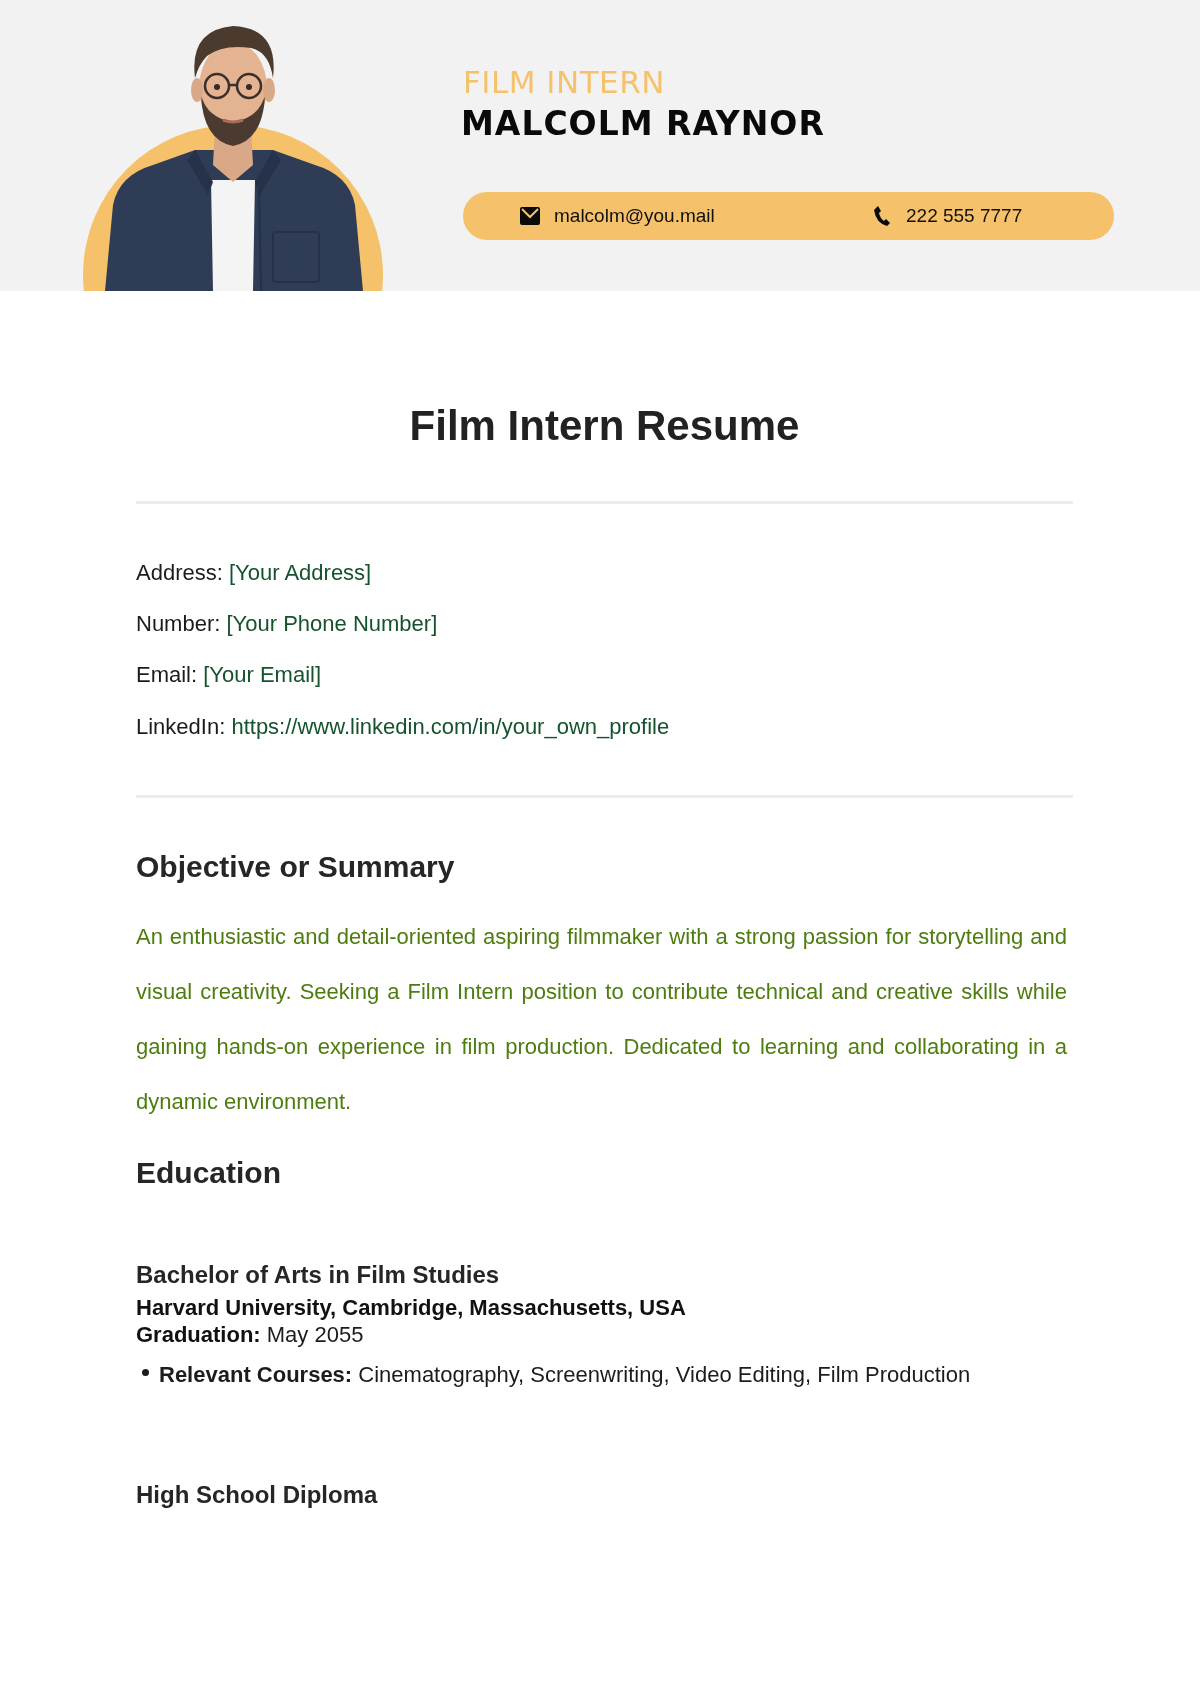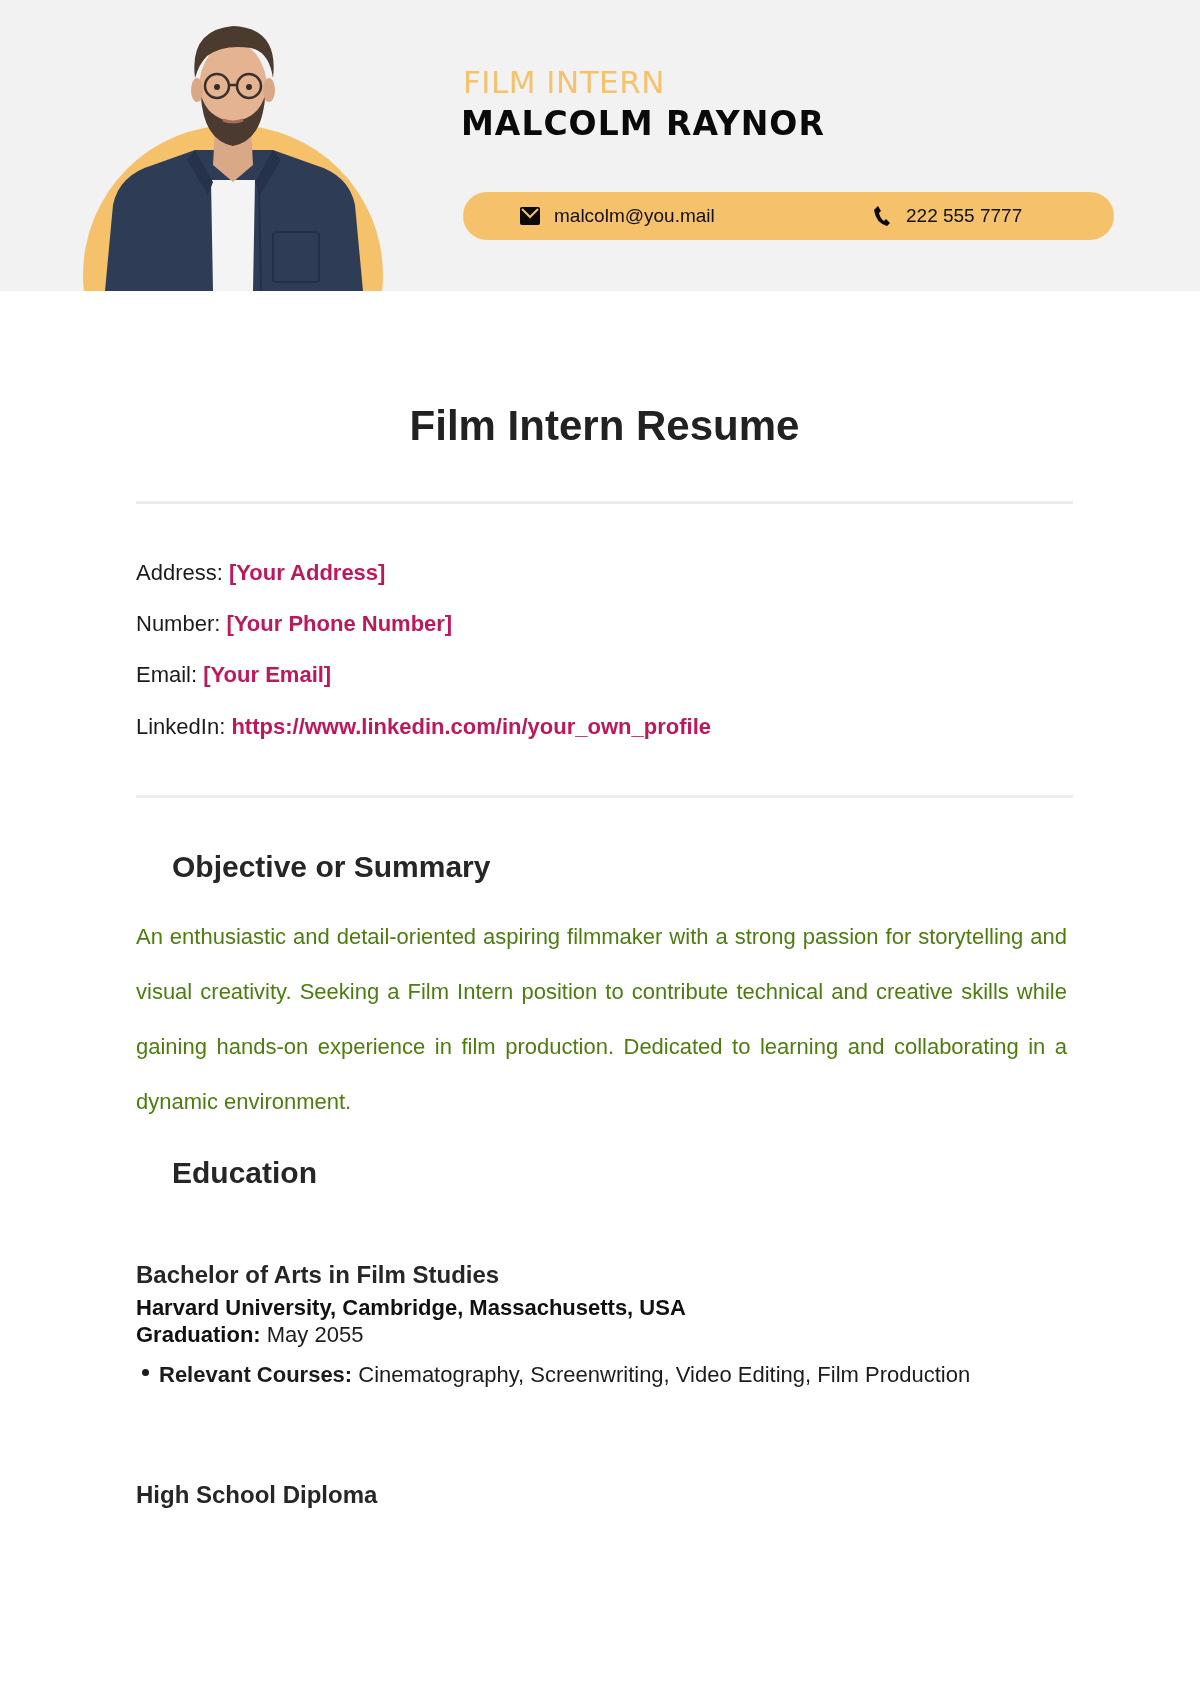--- a/index.html
+++ b/index.html
@@ -18,23 +18,23 @@
     .contact-email { left: 57px; }
     .contact-phone { left: 409px; }
     .icon { display: inline-flex; width: 20px; height: 20px; align-items: center; justify-content: center; }
 
     .doc-title { position: absolute; left: 0; width: 1209px; top: 402px; text-align: center; font-size: 42px; font-weight: bold; color: #222; }
     .divider { position: absolute; left: 136px; width: 937px; height: 3px; background: #ececec; }
     .divider-1 { top: 501px; }
     .divider-2 { top: 795px; }
 
     .info-line { position: absolute; left: 136px; font-size: 22px; color: #1c1c1c; }
-    .info-line b { font-weight: bold; color: #be185d; }
+    .info-line b { font-weight: normal; color: #14532d; }
 
-    .section-heading { position: absolute; left: 136px; font-size: 30px; font-weight: bold; color: #262626; margin-left: 36px; }
+    .section-heading { position: absolute; left: 136px; font-size: 30px; font-weight: bold; color: #262626; }
 
     .summary { position: absolute; left: 136px; top: 909px; width: 931px; font-size: 22px; line-height: 55px; text-align: justify; color: #4d7c0f; }
 
     .sub-heading { position: absolute; left: 136px; font-size: 24px; font-weight: bold; color: #262626; }
     .edu-line { position: absolute; left: 136px; font-size: 22px; color: #1c1c1c; }
     .edu-line b { color: #111; }
     .bullet-line { position: absolute; left: 142px; font-size: 22px; color: #1c1c1c; display: flex; align-items: center; }
     .bullet-dot { display: inline-block; width: 7px; height: 7px; border-radius: 50%; background: #1c1c1c; margin-right: 10px; position: relative; top: -3px; }
   </style>
 </head>

